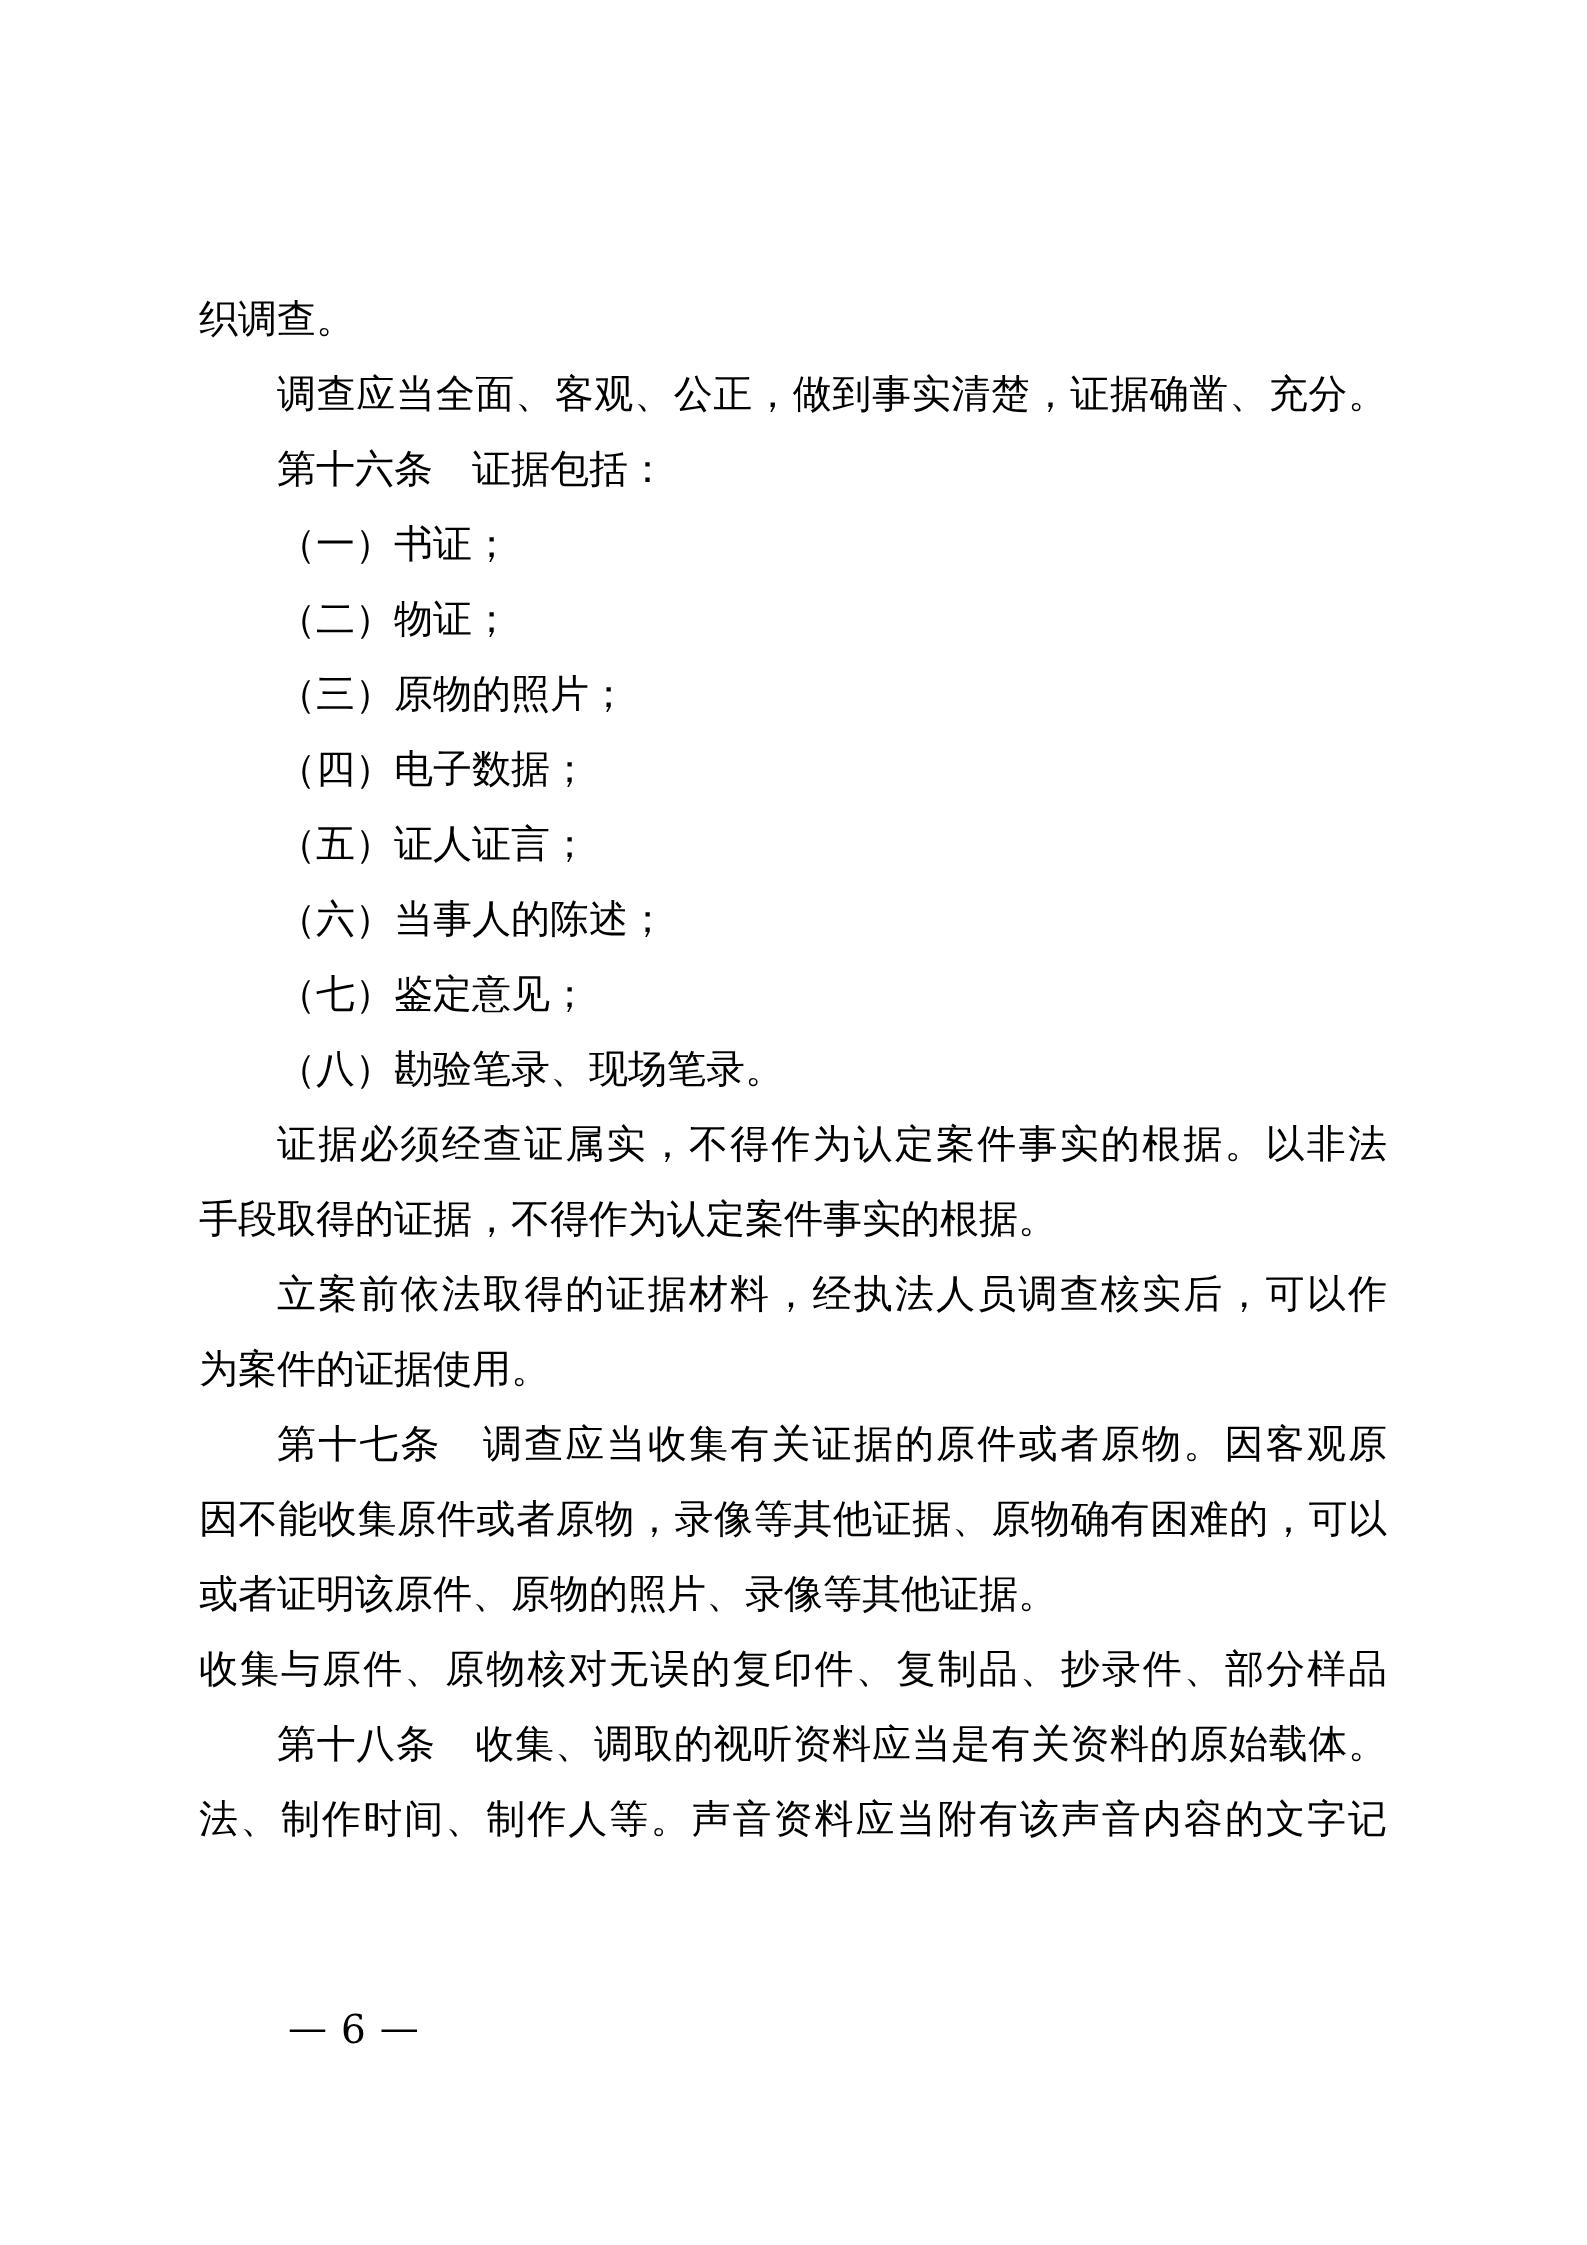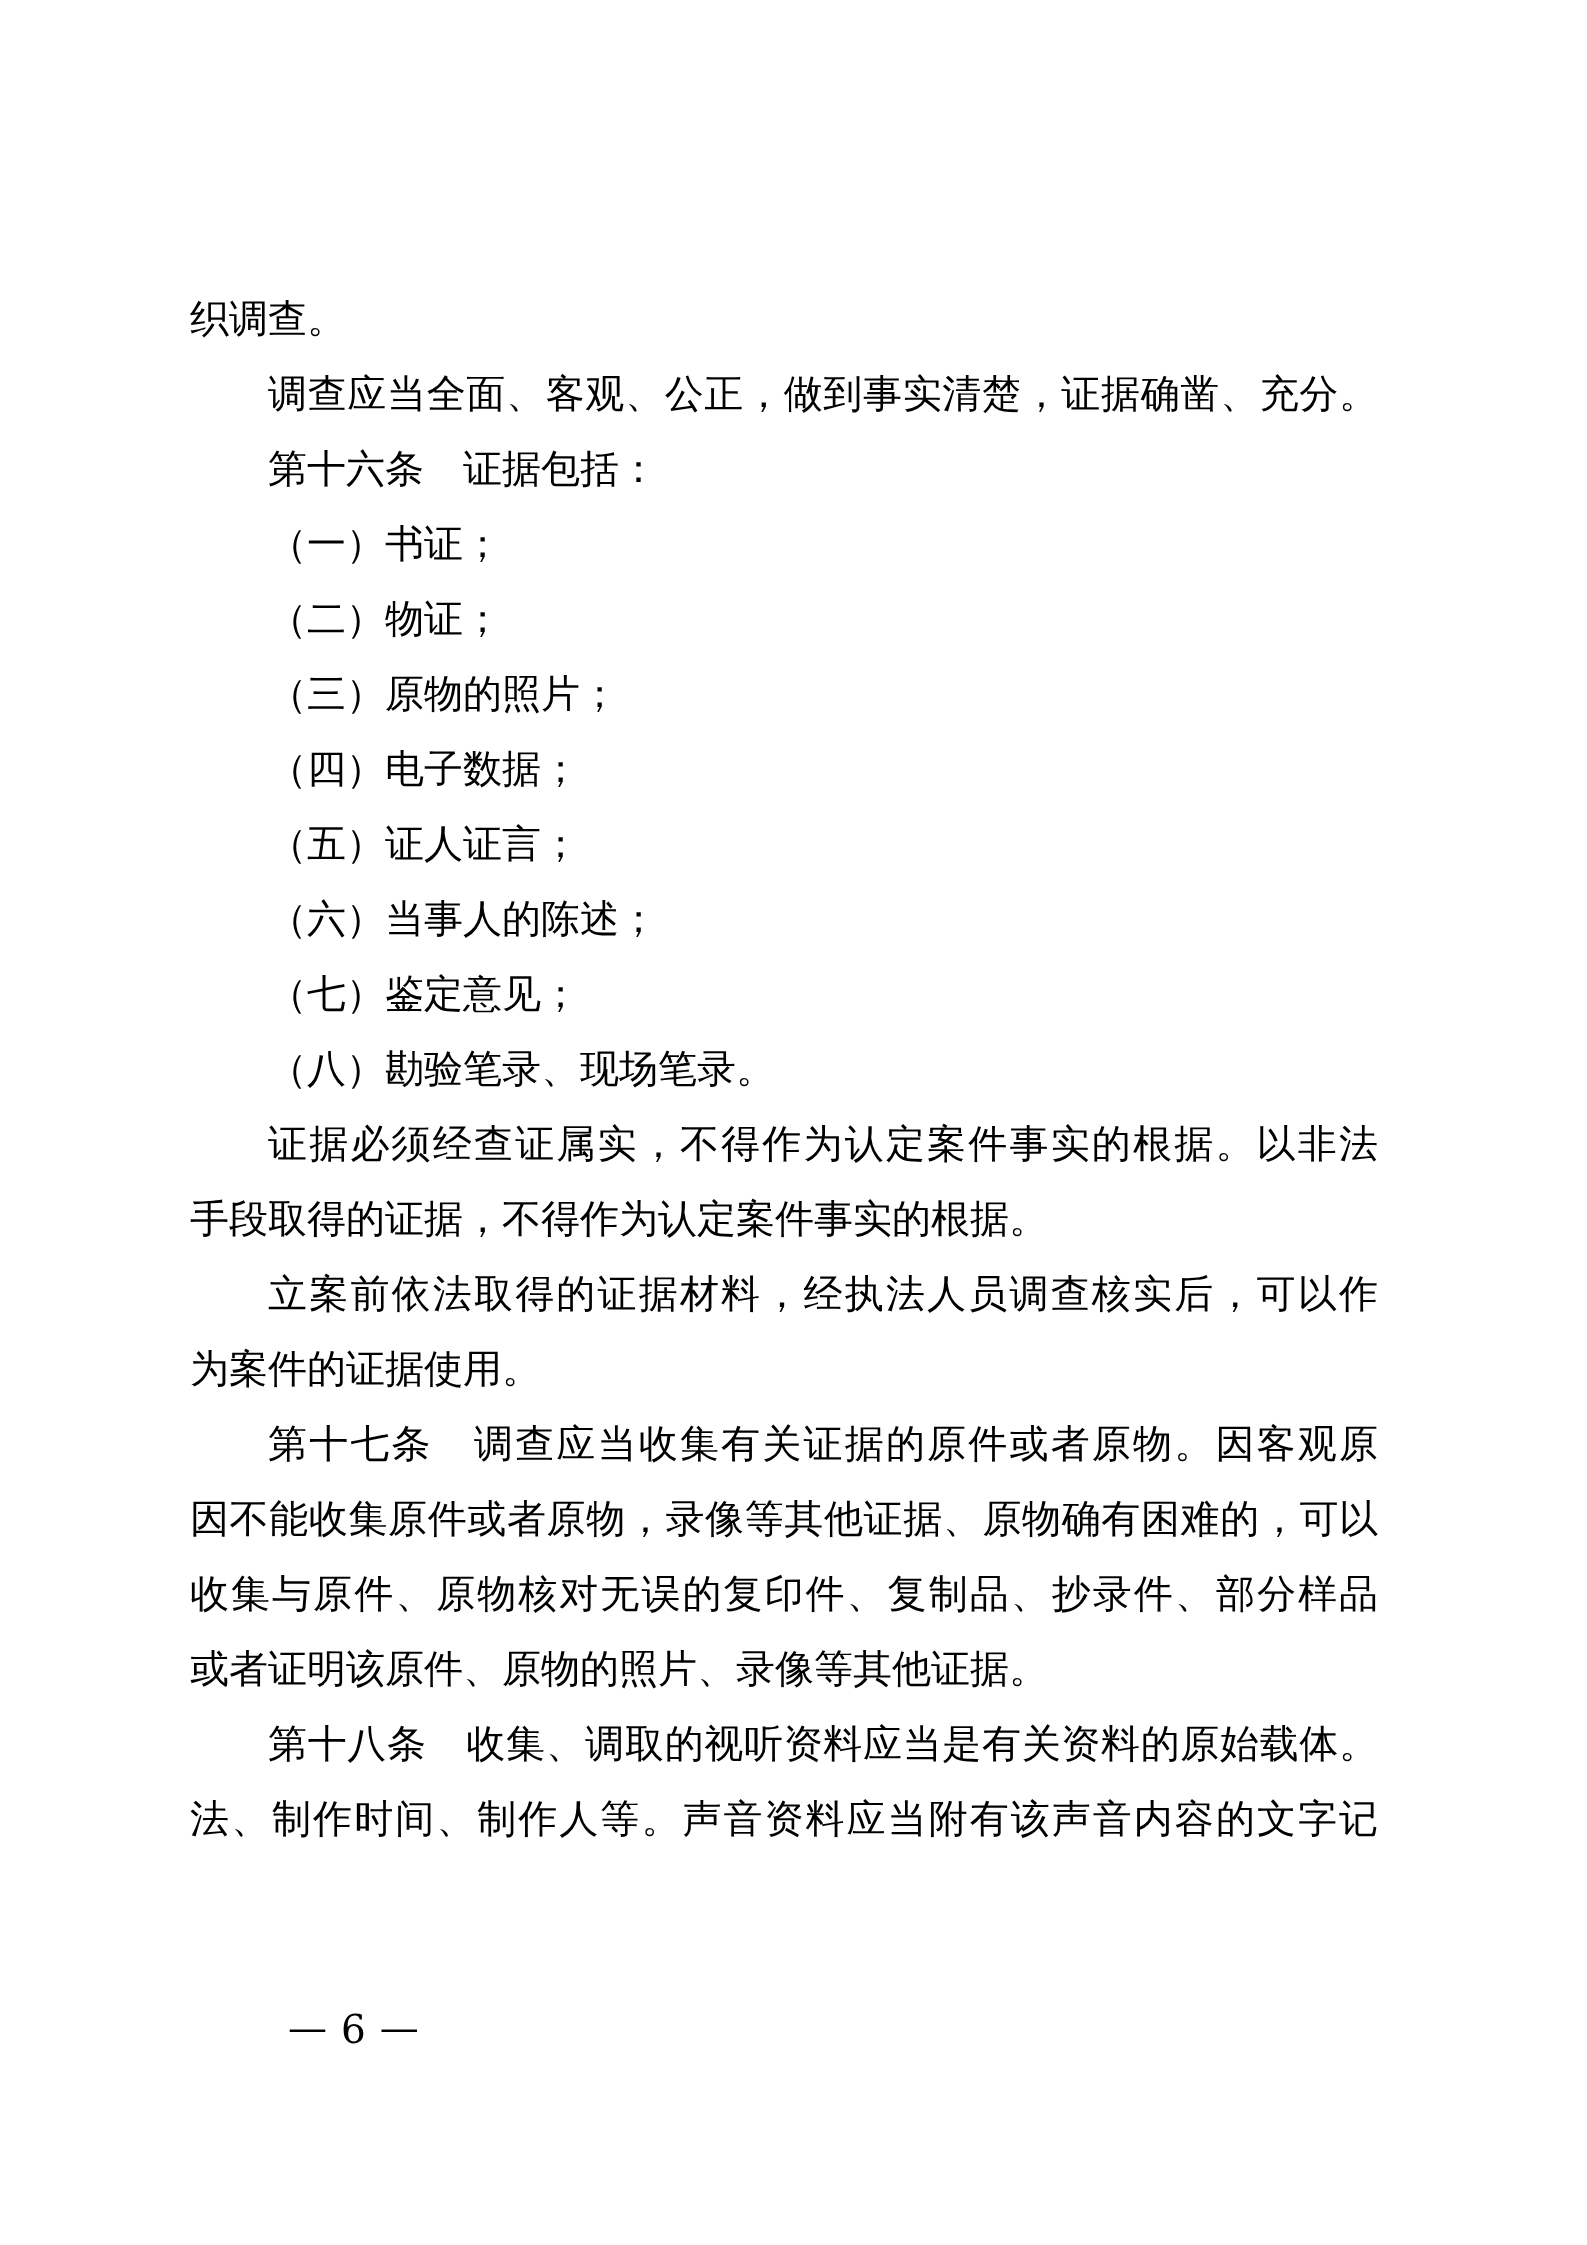--- a/index.html
+++ b/index.html
@@ -11,21 +11,21 @@
     position: relative;
     width: 1587px;
     height: 2245px;
     background: #ffffff;
     overflow: hidden;
     font-family: "Liberation Sans", sans-serif;
     color: #000000;
   }
   .doc-body {
     position: absolute;
-    left: 190px;
+    left: 199px;
     top: 281px;
     width: 1188px;
   }
   .line {
     height: 75px;
     line-height: 75px;
     font-size: 39px;
     text-align: left;
     letter-spacing: 0;
     white-space: normal;
@@ -71,22 +71,22 @@
       <div class="line indent">（五）证人证言；</div>
       <div class="line indent">（六）当事人的陈述；</div>
       <div class="line indent">（七）鉴定意见；</div>
       <div class="line indent">（八）勘验笔录、现场笔录。</div>
       <div class="line indent fill">证据必须经查证属实，不得作为认定案件事实的根据。以非法</div>
       <div class="line">手段取得的证据，不得作为认定案件事实的根据。</div>
       <div class="line indent fill">立案前依法取得的证据材料，经执法人员调查核实后，可以作</div>
       <div class="line">为案件的证据使用。</div>
       <div class="line indent fill">第十七条　调查应当收集有关证据的原件或者原物。因客观原</div>
       <div class="line fill">因不能收集原件或者原物，录像等其他证据、原物确有困难的，可以</div>
+      <div class="line">或者证明该原件、原物的照片、录像等其他证据。</div>
       <div class="line fill">收集与原件、原物核对无误的复印件、复制品、抄录件、部分样品</div>
-      <div class="line">或者证明该原件、原物的照片、录像等其他证据。</div>
       <div class="line indent fill">第十八条　收集、调取的视听资料应当是有关资料的原始载体。</div>
       <div class="line fill">法、制作时间、制作人等。声音资料应当附有该声音内容的文字记</div>
     </main>
 
   <div class="footer">
     <span class="dash">—</span>
     <span class="num">6</span>
     <span class="dash">—</span>
   </div>
 

